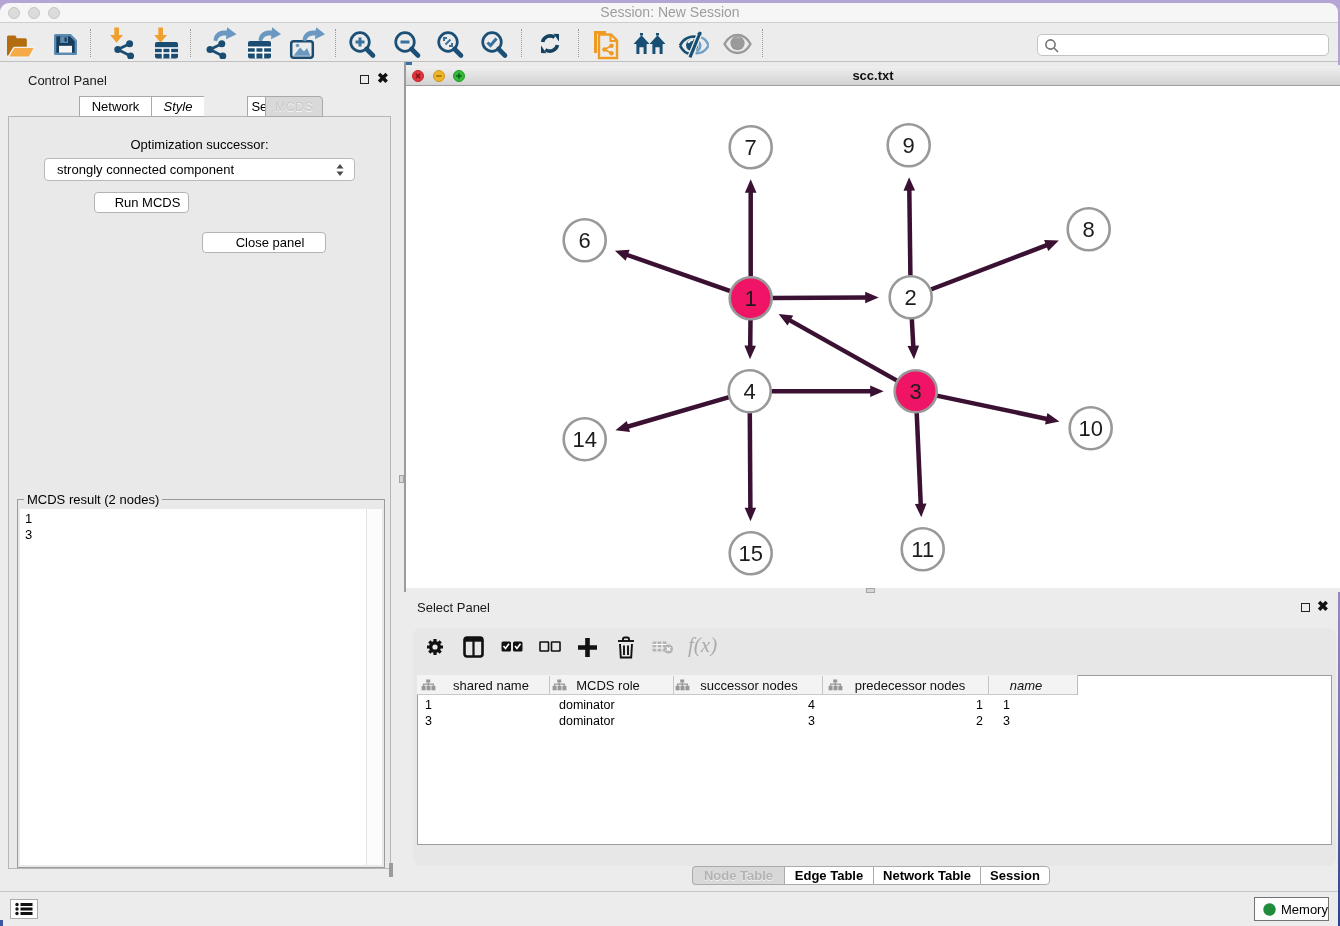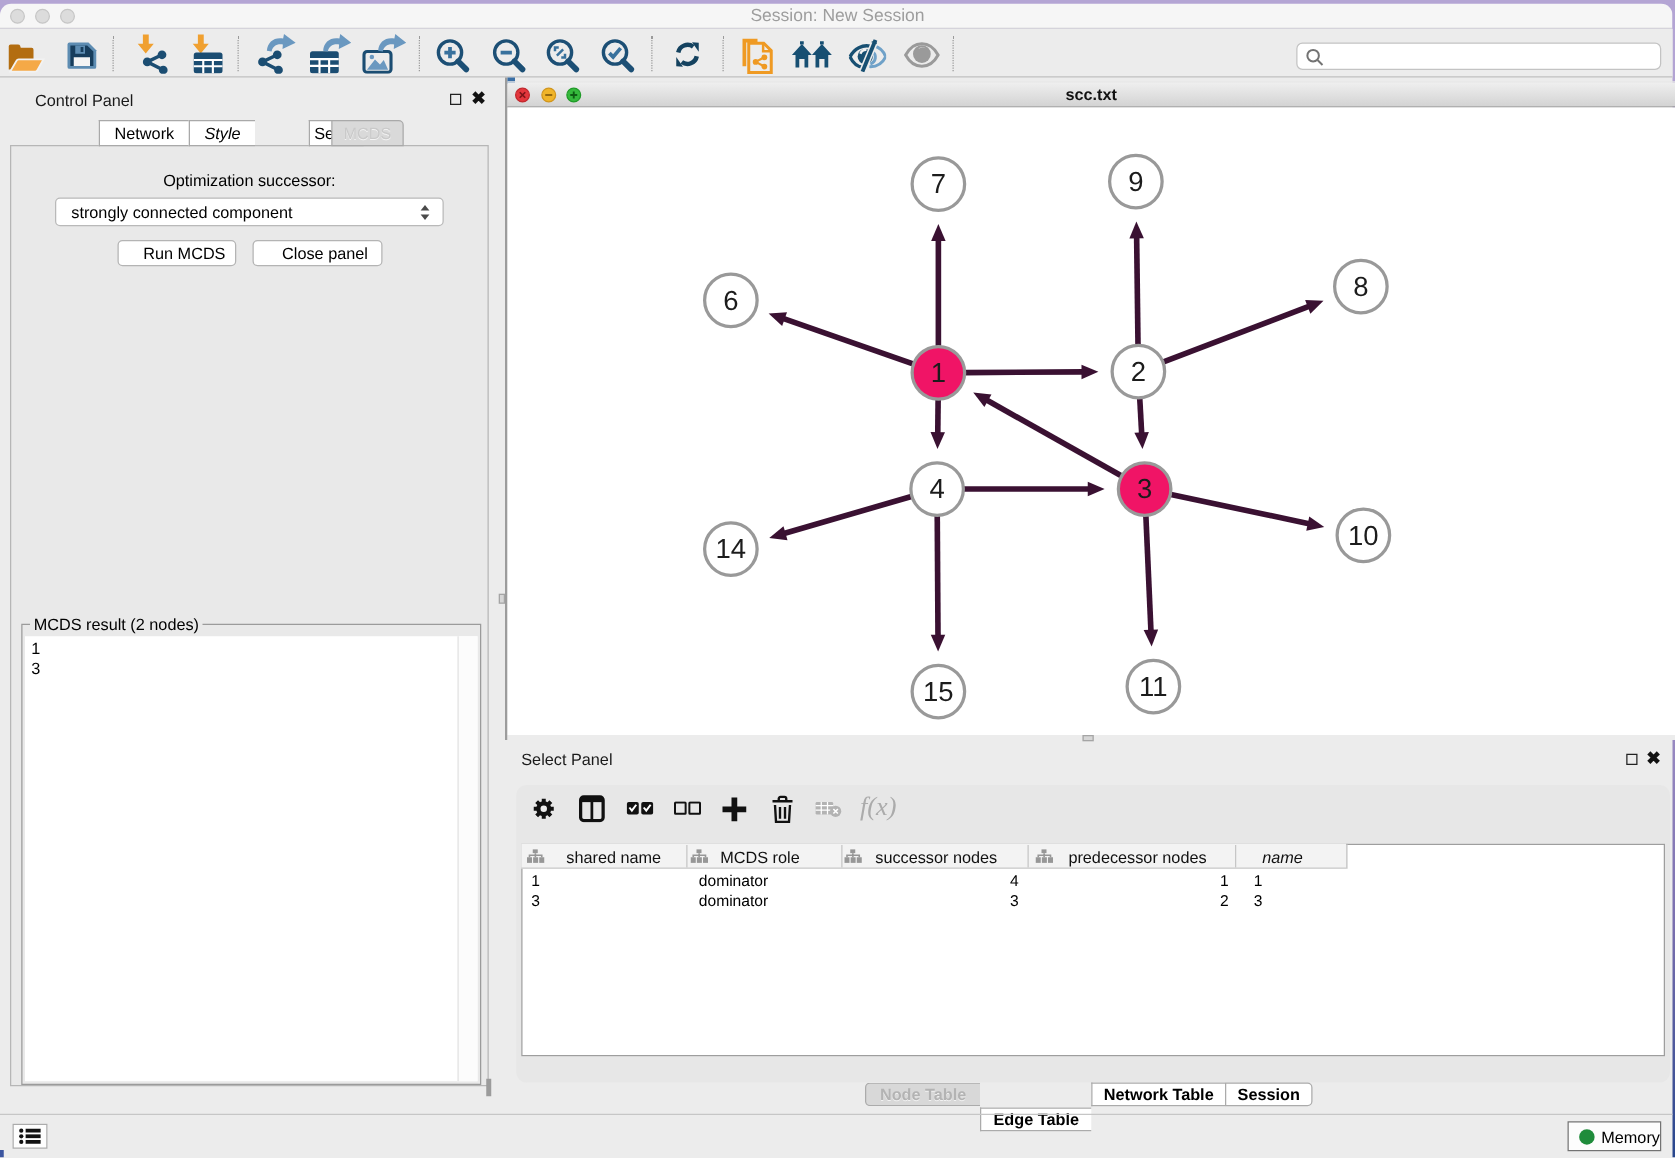--- a/index.html
+++ b/index.html
@@ -212,21 +212,21 @@
 <div class="cptab" style="left:204px; width:44px;margin-left:43px;">Select</div>
 <div class="cptab" style="left:265px; width:58px; background:#d9d9d9; border-right:1px solid #a9a9a9; color:#c9c9c9; text-shadow:0 1px 0 #f4f4f4; border-radius:0 4px 0 0;">MCDS</div>
 <div class="abs" id="opt-label">Optimization successor:</div>
 <div class="abs" id="opt-select">strongly connected component
   <svg width="8" height="12" style="position:absolute; right:10px; top:5px;" viewBox="0 0 8 12">
     <path d="M4 0 L7.5 4.4 L0.5 4.4 Z" fill="#4a4a4a"></path>
       <path d="M4 12 L7.5 7.6 L0.5 7.6 Z" fill="#4a4a4a"></path>
   </svg>
 </div>
 <div class="btn" style="left:94px; width:95px;">Run MCDS</div>
-<div class="btn" style="left:202px; width:104px;">Close panel</div>
+<div class="btn" style="left:202px; width:124px;margin-top:40px;">Close panel</div>
 <div class="abs" id="fieldset"></div>
 <div class="abs" id="fieldset-label">MCDS result (2 nodes)</div>
 <div class="abs" id="mcds-list">1<br>3</div>
 <div class="abs" id="mcds-scroll"></div>
 
 <div class="abs" id="vsplit"></div>
 
 <div class="abs" style="left:406px; top:62px; width:6px; height:5px; background:#3a6ea5;"></div>
 <div class="abs" id="net-title"></div>
 <div class="wl" style="left:412px; background:#e3363c; border:1px solid #c2272d;">
@@ -415,21 +415,21 @@
 <div class="td" style="left:770px; top:698px; width:45px; text-align:right;">4</div>
 <div class="td" style="left:935px; top:698px; width:48px; text-align:right;">1</div>
 <div class="td" style="left:1003px; top:698px;">1</div>
 <div class="td" style="left:425px; top:714px;">3</div>
 <div class="td" style="left:559px; top:714px;">dominator</div>
 <div class="td" style="left:770px; top:714px; width:45px; text-align:right;">3</div>
 <div class="td" style="left:935px; top:714px; width:48px; text-align:right;">2</div>
 <div class="td" style="left:1003px; top:714px;">3</div>
 
 <div class="btab" style="left:692px; width:92px; background:#d8d8d8; color:#b3b3b3; text-shadow:0 1px 0 #f2f2f2; border-radius:4px 0 0 4px;">Node Table</div>
-<div class="btab" style="left:784px; width:89px;margin-top:20px;">Edge Table</div>
+<div class="btab" style="left:784px; width:89px;">Edge Table</div>
 <div class="btab" style="left:873px; width:107px;">Network Table</div>
 <div class="btab" style="left:980px; width:70px; border-right:1px solid #ababab; border-radius:0 4px 4px 0;">Session</div>
 
 <div class="abs" style="left:389px; top:863px; width:4px; height:14px; background:#9b9b9b;"></div>
 <div class="abs" id="statusline"></div>
 <div class="abs" id="listbtn">
   <svg width="18" height="14" viewBox="0 0 18 14" style="position:absolute; left:4px; top:2px;">
     <g fill="#111">
         <circle cx="2" cy="2.5" r="1.7"></circle>
         <circle cx="2" cy="7" r="1.7"></circle>

